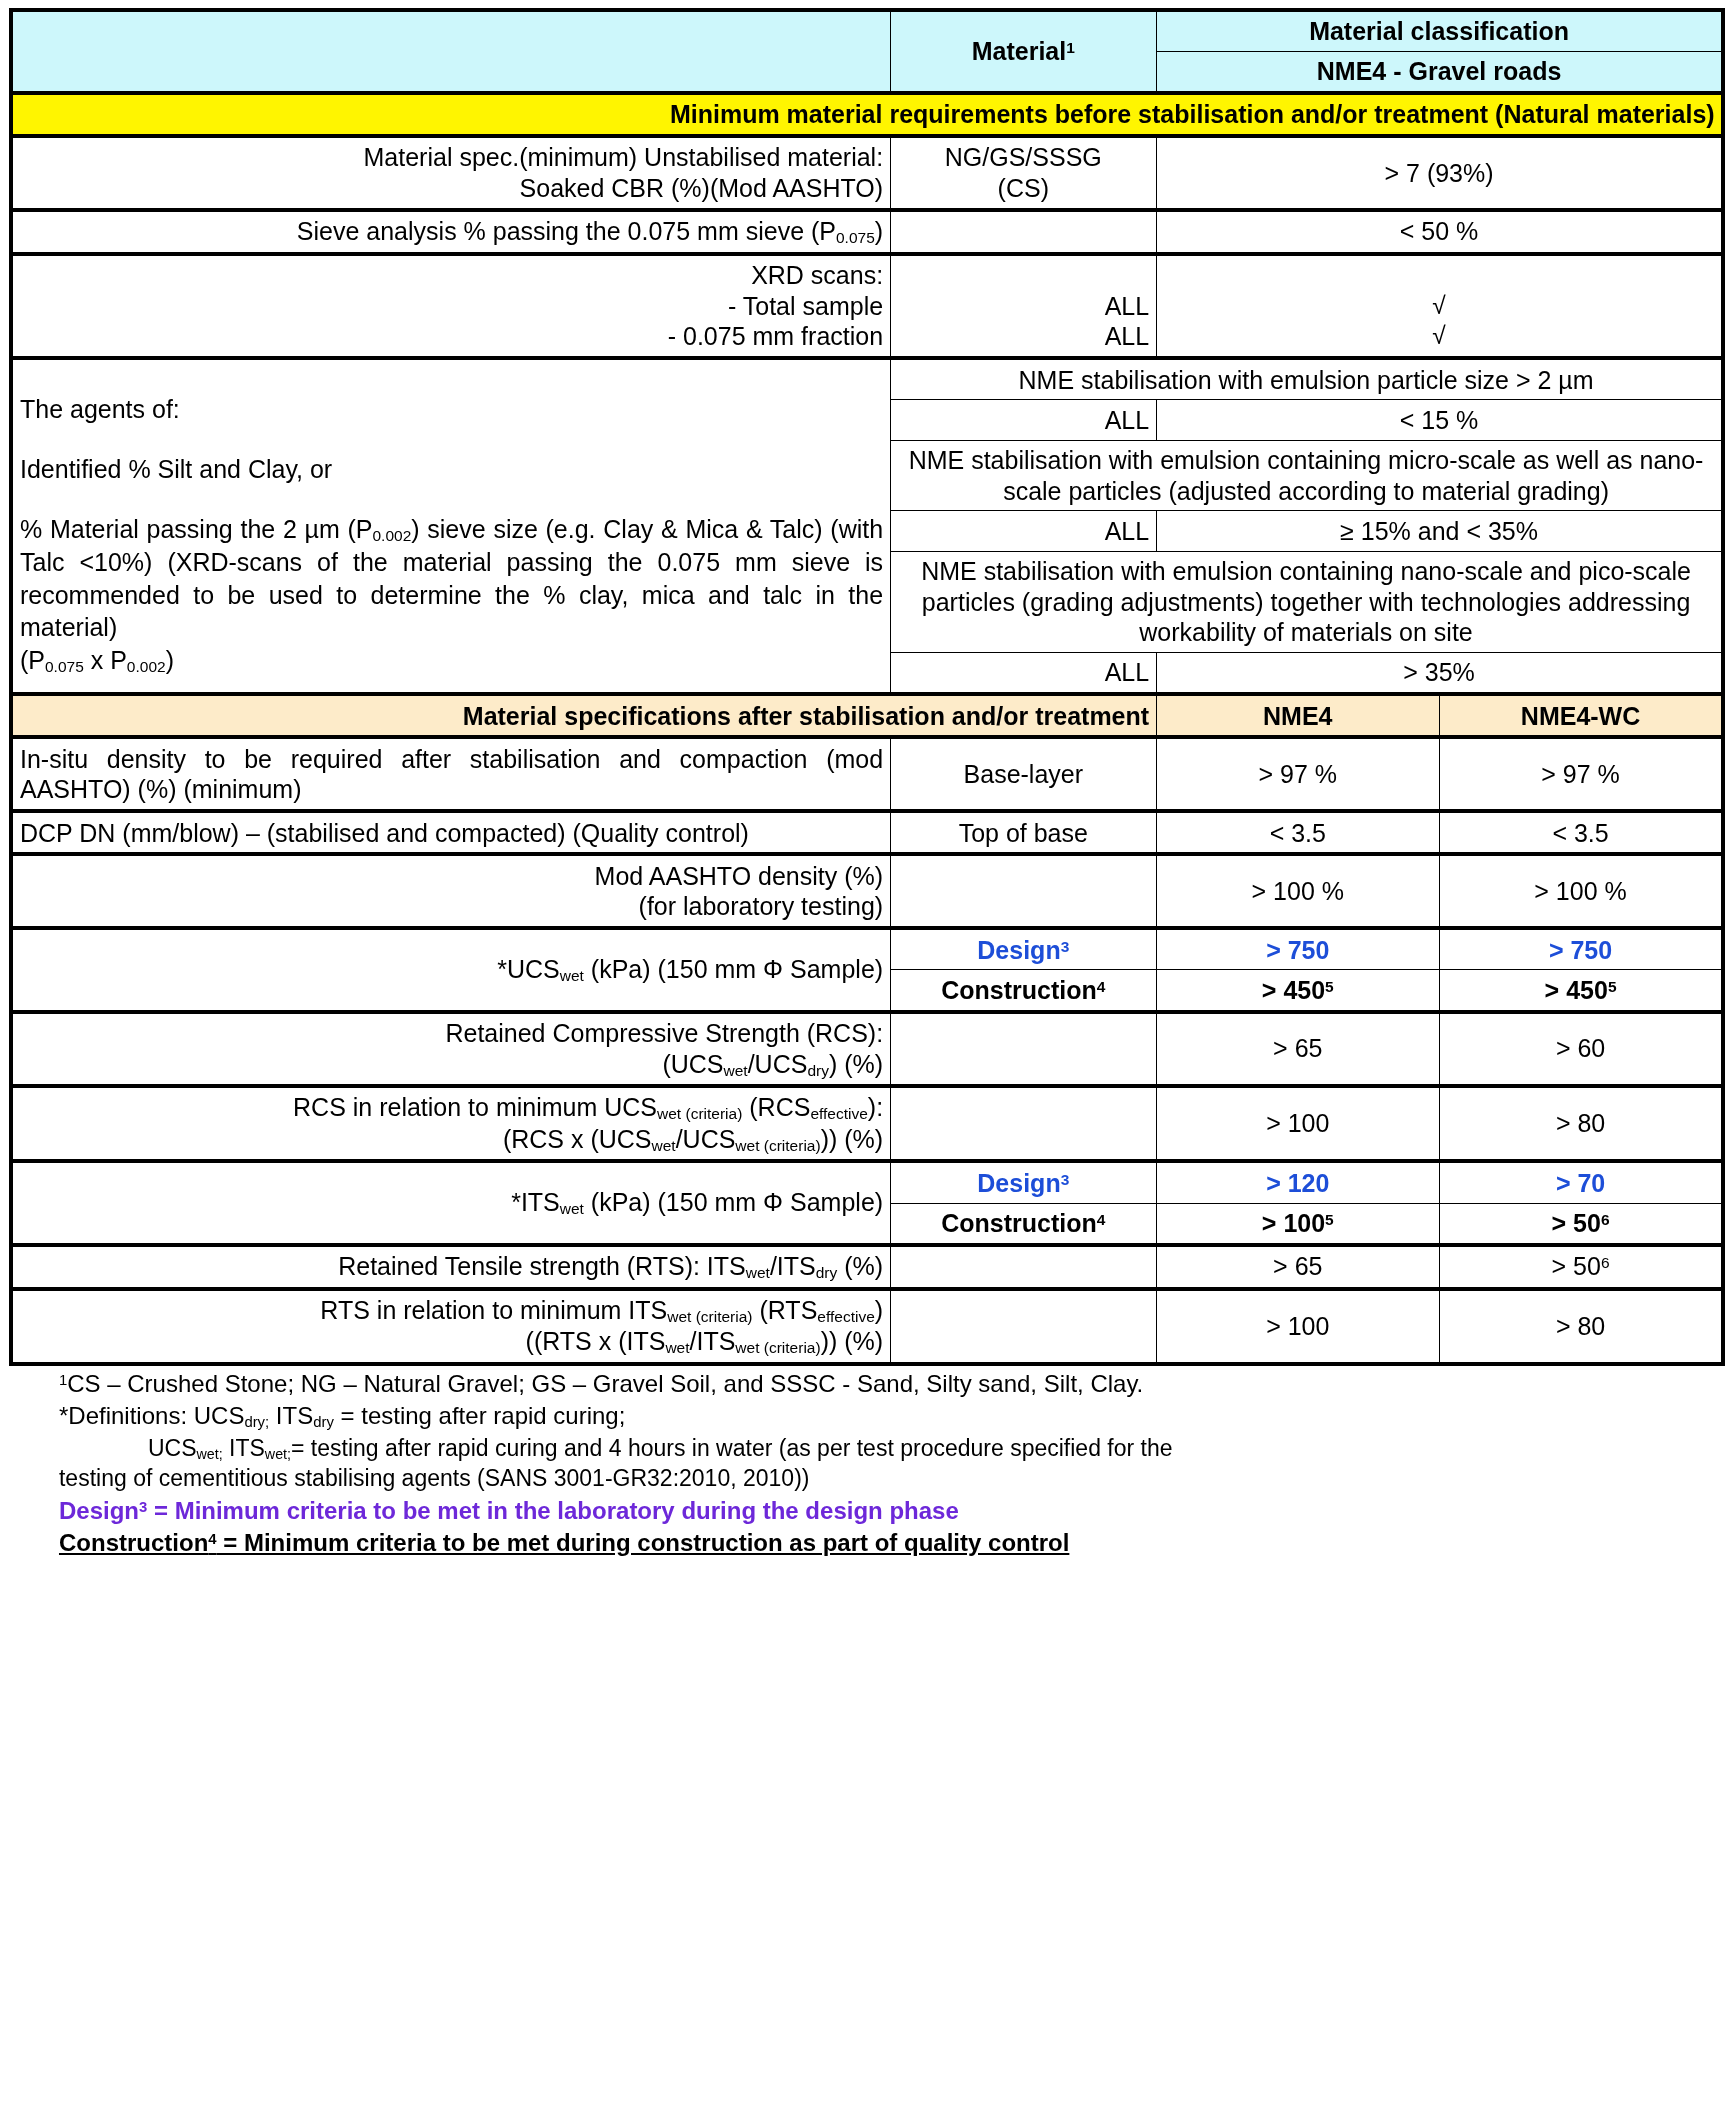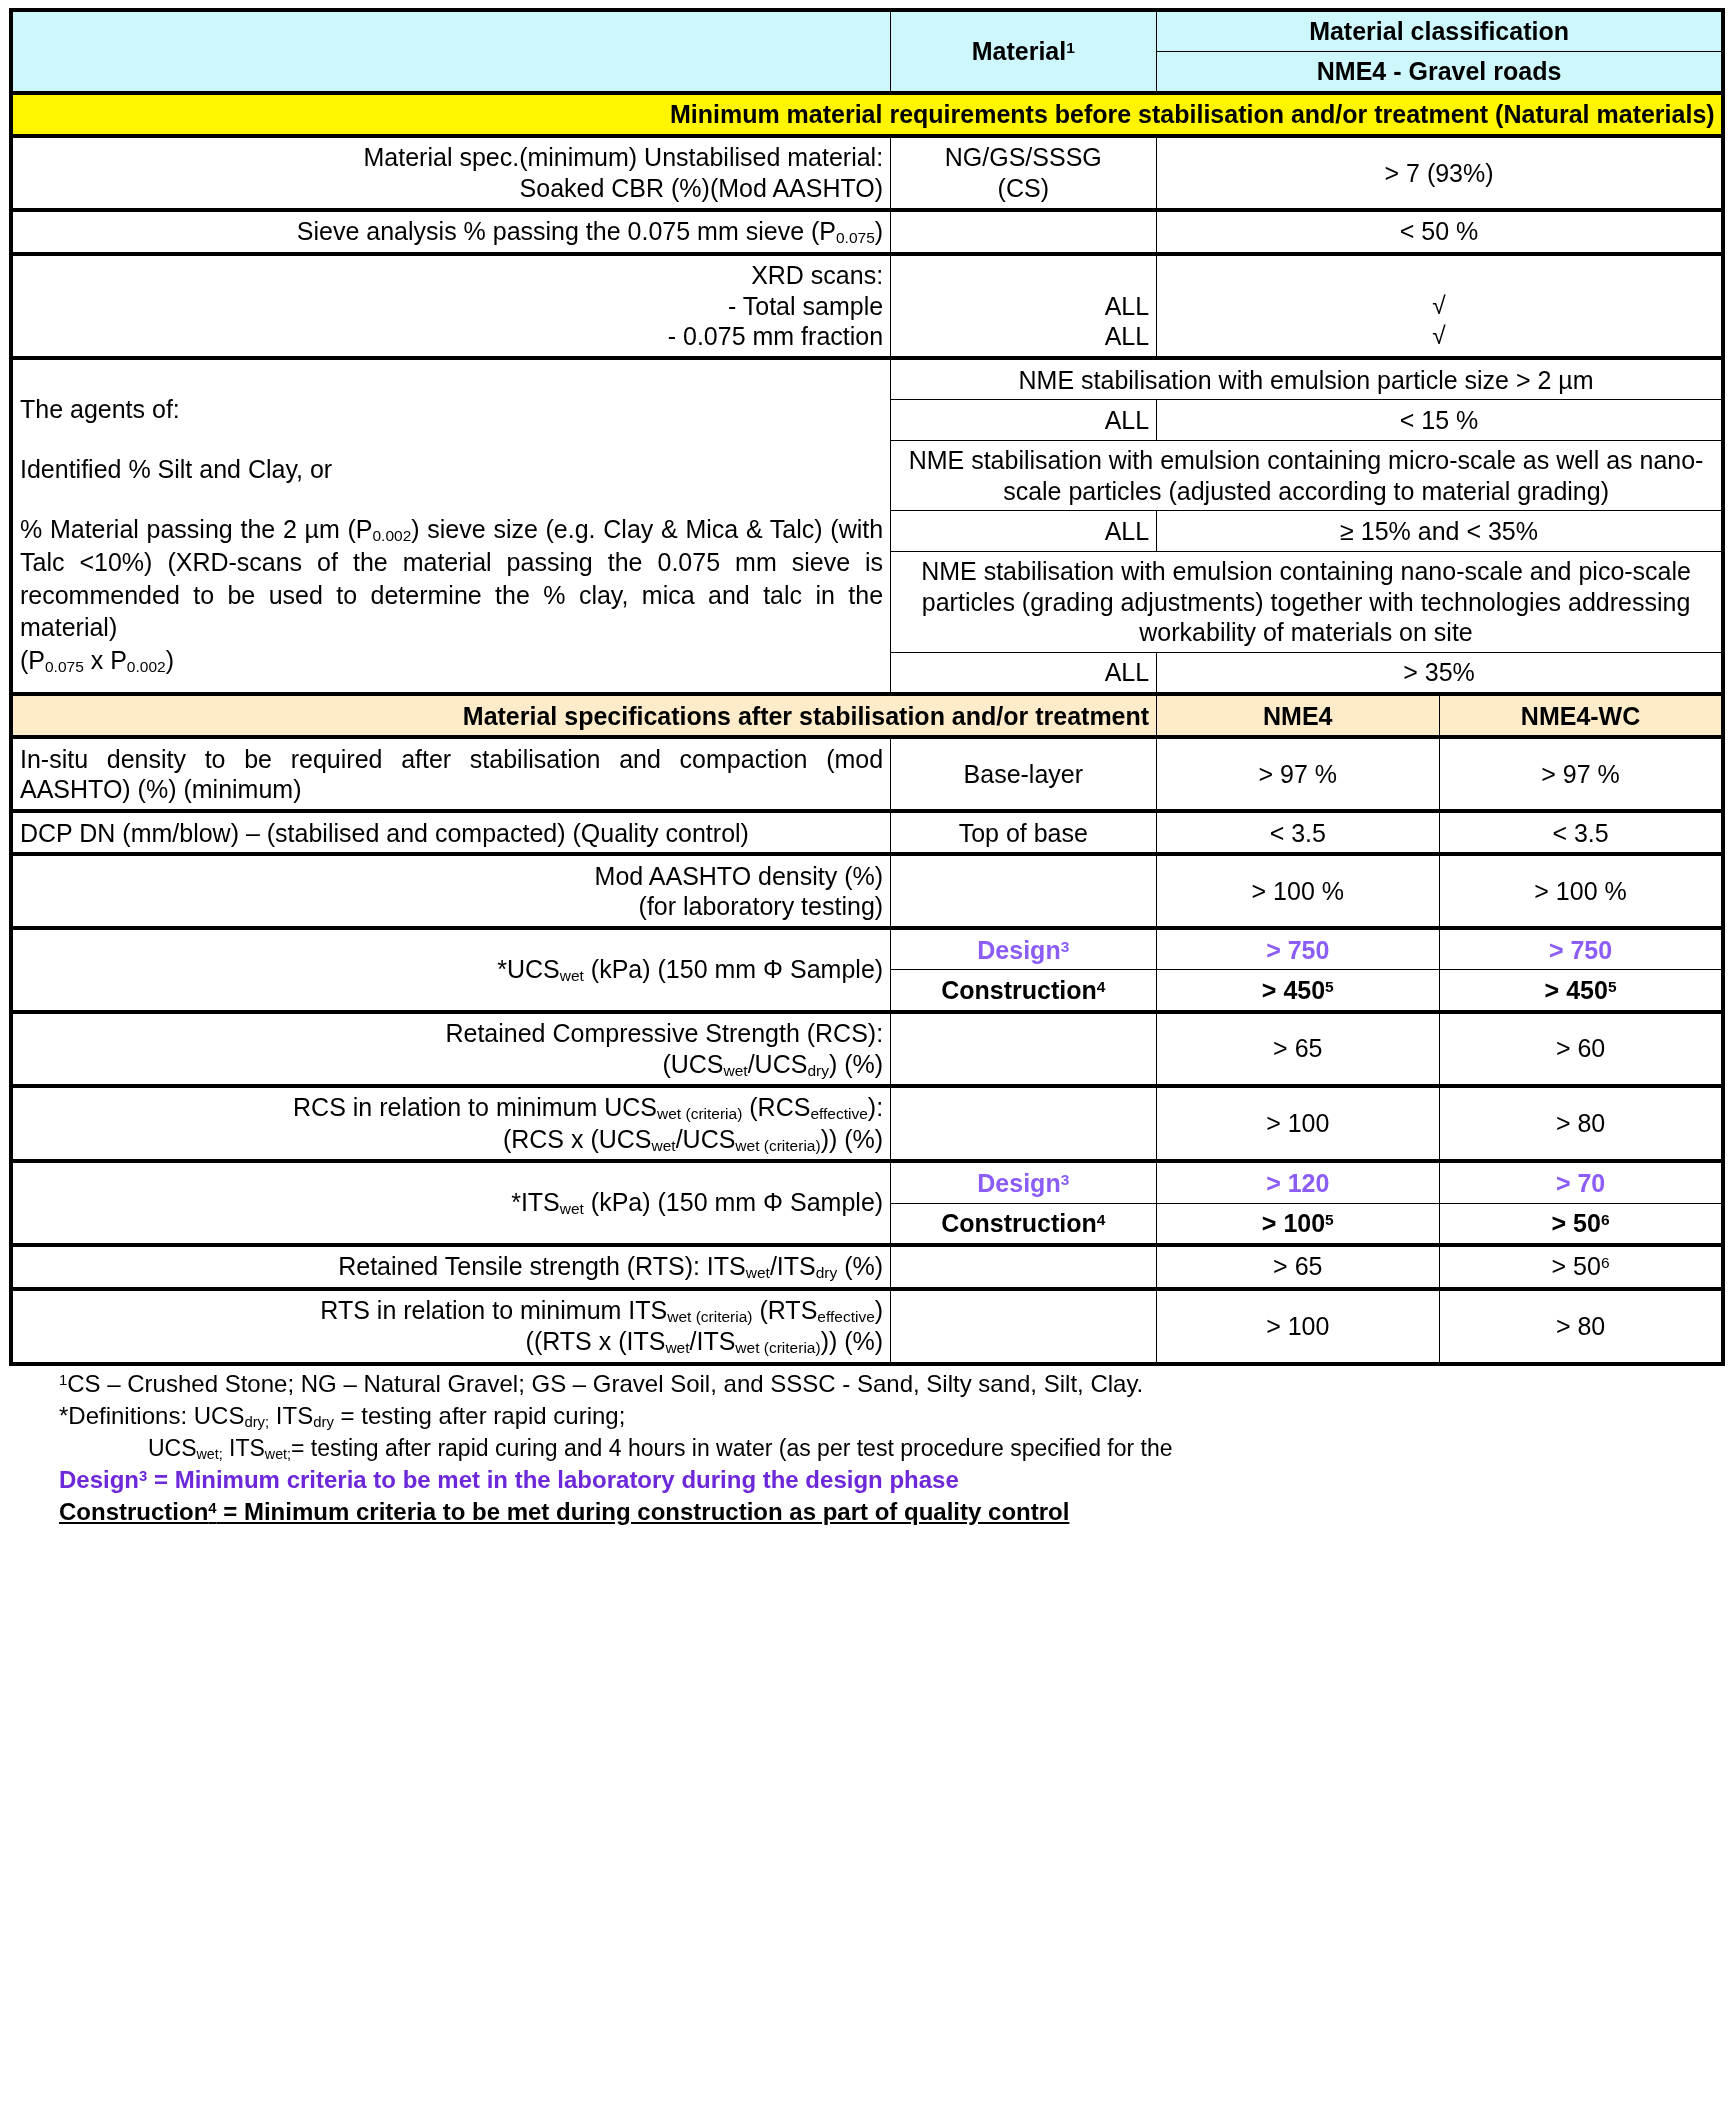--- a/index.html
+++ b/index.html
@@ -43,21 +43,21 @@
   tr.thickbot > td{border-bottom:4.6px solid #000;}
 
   .cyan{background:#cdf7fb !important;}
   .yellow{background:#fff500 !important;}
   .cream{background:#fdebc9 !important;}
 
   .hdr-center{text-align:center;font-weight:bold;}
   .center{text-align:center;}
   .left{text-align:right;}
   .bold{font-weight:bold;}
-  .red{color:#8b5cf6;}
+  .red{color:#1d4ed8;}
   .justify{text-align:justify;text-align-last:left;}
   sub{font-size:.62em;vertical-align:-0.22em;}
   sup{font-size:.62em;vertical-align:0.48em;}
 
   .blockrow td{padding-top:6.7px;padding-bottom:6.7px;}
   .merge-note{line-height:1.30;}
 
   
   .footnotes{
     margin-top:0;
@@ -288,17 +288,18 @@
     <td class="center">&gt;   80</td>
   </tr>
 
   </tbody>
 </table>
 
 <div class="footnotes">
   <p><sup>1</sup><span>CS – Crushed Stone; NG – Natural Gravel; GS – Gravel Soil, and SSSC - Sand, Silty sand, Silt, Clay.</span></p>
   <p><span>*</span><span>Definitions: UCS</span><sub>dry;</sub><span> ITS</span><sub>dry</sub><span> = testing after rapid curing;</span></p>
   <p class="fn-indent fn-small"><span>UCS</span><sub>wet;</sub><span> ITS</span><sub>wet;</sub><span>= testing after rapid curing and 4 hours in water (as per test procedure specified for the</span></p>
+  <p class="fn-small">testing of cementitious stabilising agents (SANS 3001-GR32:2010, 2010))</p>
   <p class="fn-red"><span>Design</span><sup>3</sup><span> = Minimum criteria to be met in the laboratory during the design phase</span></p>
   <p class="fn-bold"><span>Construction</span><sup>4</sup><span> = Minimum criteria to be met during construction as part of quality control</span></p>
 </div>
 </div>
 
 
 </body></html>

